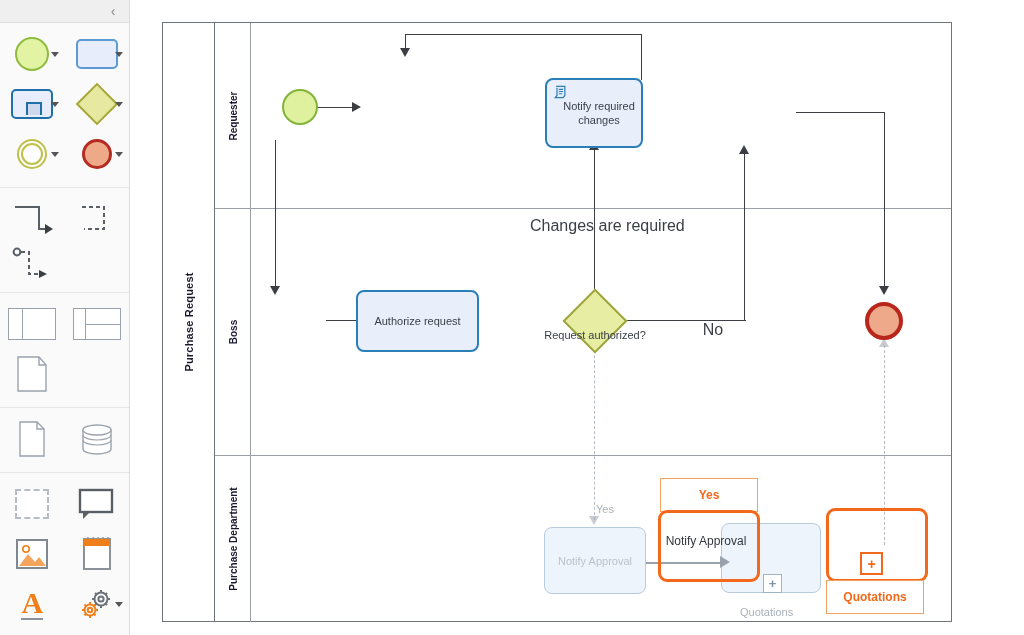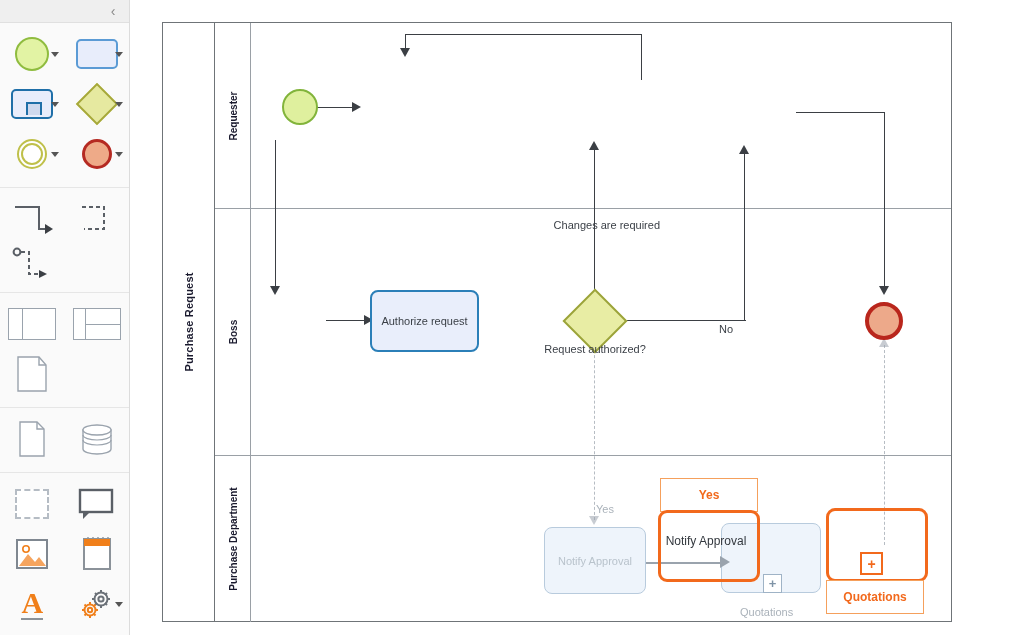--- a/index.html
+++ b/index.html
@@ -158,21 +158,21 @@
   }
 
   
   .conn { position:absolute; background:#3b3f44; }
   .conn.h { height:1.4px; }
   .conn.v { width:1.4px; }
   .arrow-d, .arrow-u, .arrow-r, .arrow-l { position:absolute; width:0; height:0; }
   .arrow-d { border-left:5px solid transparent; border-right:5px solid transparent; border-top:9px solid #3b3f44; }
   .arrow-u { border-left:5px solid transparent; border-right:5px solid transparent; border-bottom:9px solid #3b3f44; }
   .arrow-r { border-top:5px solid transparent; border-bottom:5px solid transparent; border-left:9px solid #3b3f44; }
-  .edge-label { position:absolute; font-size:11px; line-height:13px; color:#3a3f46; text-align:right; white-space:nowrap;}
+  .edge-label { position:absolute; font-size:16px; line-height:13px; color:#3a3f46; text-align:center; white-space:nowrap;}
   .ghost-arrow-d { position:absolute; width:0;height:0;
     border-left:5px solid transparent; border-right:5px solid transparent; border-top:9px solid #9aa3ad;}
   .ghost-arrow-u { position:absolute; width:0;height:0;
     border-left:5px solid transparent; border-right:5px solid transparent; border-bottom:9px solid #9aa3ad;}
   .dash-v { position:absolute; width:0; border-left:1.4px dashed #b6bcc3; }
 
   .ghost-task {
     position:absolute; border-radius:8px; background:#eef4fb; border:1.5px solid #b8cbdd;
     display:flex; align-items:center; justify-content:center;
     font-size:11px; color:#b9c3cc;
@@ -424,28 +424,35 @@
     <div class="dash-v" style="left:464px; top:345px; height:175px;"></div>
     <div class="ghost-arrow-d" style="left:459px; top:516px; opacity:.55;"></div>
     <div class="ghost-cap" style="left:466px; top:503px;">Yes</div>
 
     <div class="dash-v" style="left:754px; top:345px; height:200px;"></div>
     <div class="ghost-arrow-u" style="left:749px; top:338px; opacity:.55;"></div>
 
     <div class="node start-event" style="left:152px; top:89px;"></div>
 
 
-
-
-    <div class="node task" style="left:240px; top:290px; width:109px; height:62px;">
+    <div class="node task with-icon" style="left:415px; top:78px; width:98px; height:70px;">
+      <svg class="task-ico" viewBox="0 0 16 16">
+        <path d="M3,1.5 L13,1.5 L13,12 L11,14.5 L2,14.5 L4,12 L4,3" fill="none" stroke="#2b7fb8" stroke-width="1.4"></path>
+        <path d="M6,5 L11,5 M6,7.5 L11,7.5 M6,10 L10,10" stroke="#2b7fb8" stroke-width="1.2"></path>
+      </svg>
+      <span style="padding-left:10px">Notify required changes</span>
+    </div>
+
+
+    <div class="node task" style="left:226px; top:290px; width:123px; height:62px;">
       <span>Authorize request</span>
     </div>
 
     <div class="node gateway" style="left:442px; top:298px;"></div>
-    <div class="node-label" style="left:405px; top:343px; width:120px;">Request authorized?</div>
+    <div class="node-label" style="left:405px; top:329px; width:120px;">Request authorized?</div>
 
     <div class="node end-event" style="left:735px; top:302px;"></div>
 
     <div class="ghost-task" style="left:414px; top:527px; width:100px; height:65px;">
       <span>Notify Approval</span>
     </div>
 
     <div class="ghost-sub" style="left:591px; top:523px; width:98px; height:68px;">
       <div class="plus-box" style="left:41px; top:50px;">
         <span class="pg">+</span>

